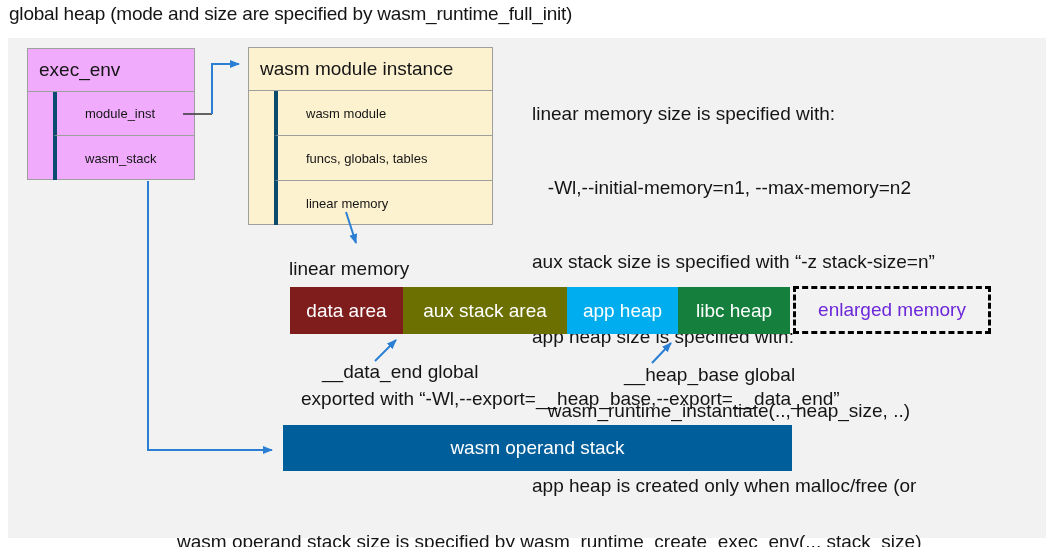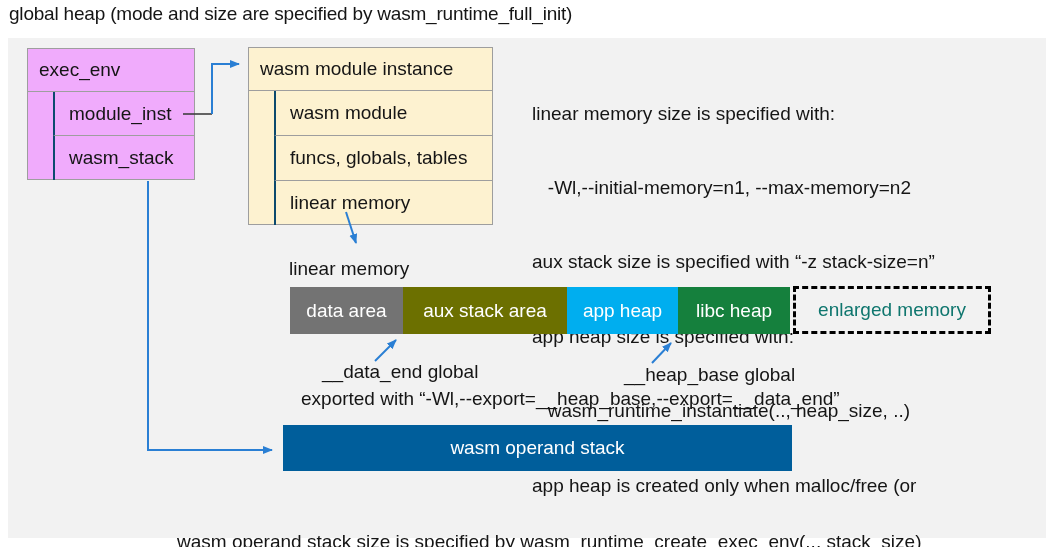--- a/index.html
+++ b/index.html
@@ -9,46 +9,46 @@
     -webkit-font-smoothing:antialiased;
   }
   .abs{position:absolute;box-sizing:border-box;}
   #title{left:9px;top:3px;font-size:19px;letter-spacing:-0.2px;}
   #panel{left:8px;top:38px;width:1038px;height:500px;background:#f2f2f2;}
 
   
   .struct-box{border:1px solid #9e9e9e;}
   .struct-header{display:flex;align-items:center;padding-left:11px;font-size:19px;border-bottom:1px solid #9e9e9e;box-sizing:border-box;}
   .struct-rows{margin-left:25px;}
-  .struct-row{display:flex;align-items:center;padding-left:14px;font-size:19px;border-left:2px solid #0c4a6e;border-bottom:1px solid #9e9e9e;box-sizing:border-box;}
+  .struct-row{display:flex;align-items:center;padding-left:28px;font-size:13px;border-left:4px solid #0c4a6e;border-bottom:1px solid #9e9e9e;box-sizing:border-box;}
   .struct-row:last-child{border-bottom:none;}
 
   #exec-box{left:27px;top:48px;width:168px;height:132px;background:#f0abfc;}
   #exec-box .struct-header{height:43px;}
   #exec-box .struct-row{height:44px;}
   #exec-box .struct-row:last-child{height:44px;}
 
   #inst-box{left:248px;top:47px;width:245px;height:178px;background:#fdf2d0;}
   #inst-box .struct-header{height:43px;}
   #inst-box .struct-row{height:45px;}
   #inst-box .struct-row:last-child{height:44px;}
 
   
   #right-notes{left:532px;top:52px;font-size:19px;line-height:24.8px;white-space:pre;}
 
   
   #linear-memory-label{left:289px;top:258px;font-size:19px;}
   .seg{top:287px;height:47px;display:flex;align-items:center;justify-content:center;
        color:#ffffff;font-size:19px;}
-  #seg-data{left:290px;width:113px;background:#737373;}
+  #seg-data{left:290px;width:113px;background:#7f1d1d;}
   #seg-aux{left:403px;width:164px;background:#6c7000;}
   #seg-app{left:567px;width:111px;background:#00aeef;}
   #seg-libc{left:678px;width:112px;background:#15803d;}
   #seg-enlarged{left:793px;top:286px;width:198px;height:48px;background:transparent;
-       border:3px dashed #000000;color:#0f766e;}
+       border:3px dashed #000000;color:#6d28d9;}
 
   
   #data-end-label{left:322px;top:361px;font-size:19px;}
   #heap-base-label{left:624px;top:364px;font-size:19px;}
   #exported-label{left:301px;top:388px;font-size:19px;}
 
   
   #operand-bar{left:283px;top:425px;width:509px;height:46px;background:#005e9b;
        display:flex;align-items:center;justify-content:center;color:#ffffff;font-size:19px;}
   #bottom-notes{left:177px;top:481px;font-size:19px;line-height:24.5px;white-space:pre;}

